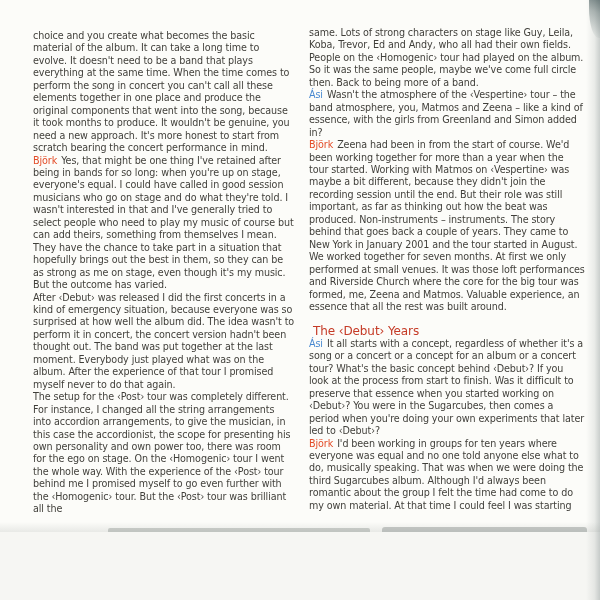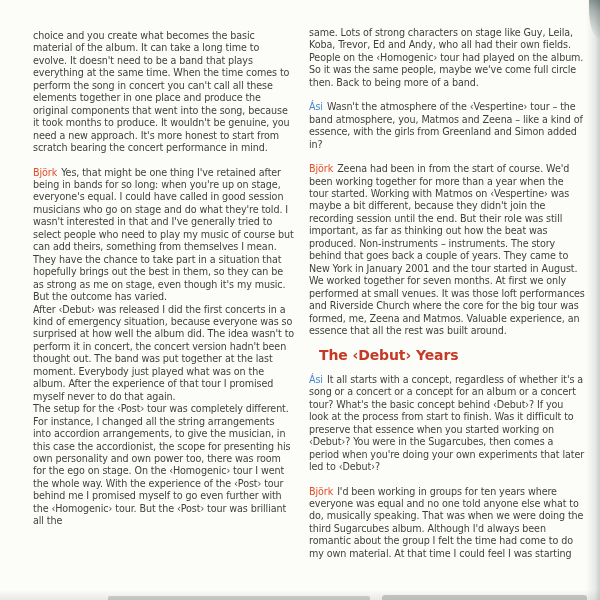--- a/index.html
+++ b/index.html
@@ -6,21 +6,21 @@
     margin: 0;
     padding: 0;
     width: 600px;
     height: 600px;
     overflow: hidden;
     background: #f6f6f3;
   }
   .page {
     position: relative;
     width: 600px;
-    height: 600px;
+    height: 532px;
     background: #fcfcf9;
     font-family: "DejaVu Sans", sans-serif;
     color: #403f3a;
   }
   .columns {
     position: absolute;
     top: 27px;
     left: 33px;
     right: 14px;
     display: flex;
@@ -28,29 +28,28 @@
   }
   .col {
     flex: 1;
     font-size: 9.6px;
     line-height: 12.45px;
     letter-spacing: -0.1px;
   }
   .col-left { padding-top: 3px; max-width: 262px; }
   .col-right { max-width: 276px; }
   .para { margin: 0; }
-  .gap { margin-top: 12px; }
+  .gap { margin-top: 0; }
   .speaker { margin-right: 4px; }
   .speaker.asi { color: #4687cf; }
   .speaker.bjork { color: #e34c28; }
   .section-heading {
-    margin: 12px 0 0 10px;
+    margin: 12px 0 0 4px;
     color: #c53a26;
-    font-size: 14px;
-    font-weight: bold;
+    font-size: 12px;
   }
   
   .edge-right {
     position: absolute;
     top: 0; right: 0;
     width: 14px; height: 600px;
     background: linear-gradient(to right, rgba(150,160,158,0) 0%, rgba(150,160,158,0.18) 60%, rgba(120,132,132,0.38) 100%);
     pointer-events: none;
   }
   .corner-tr {

